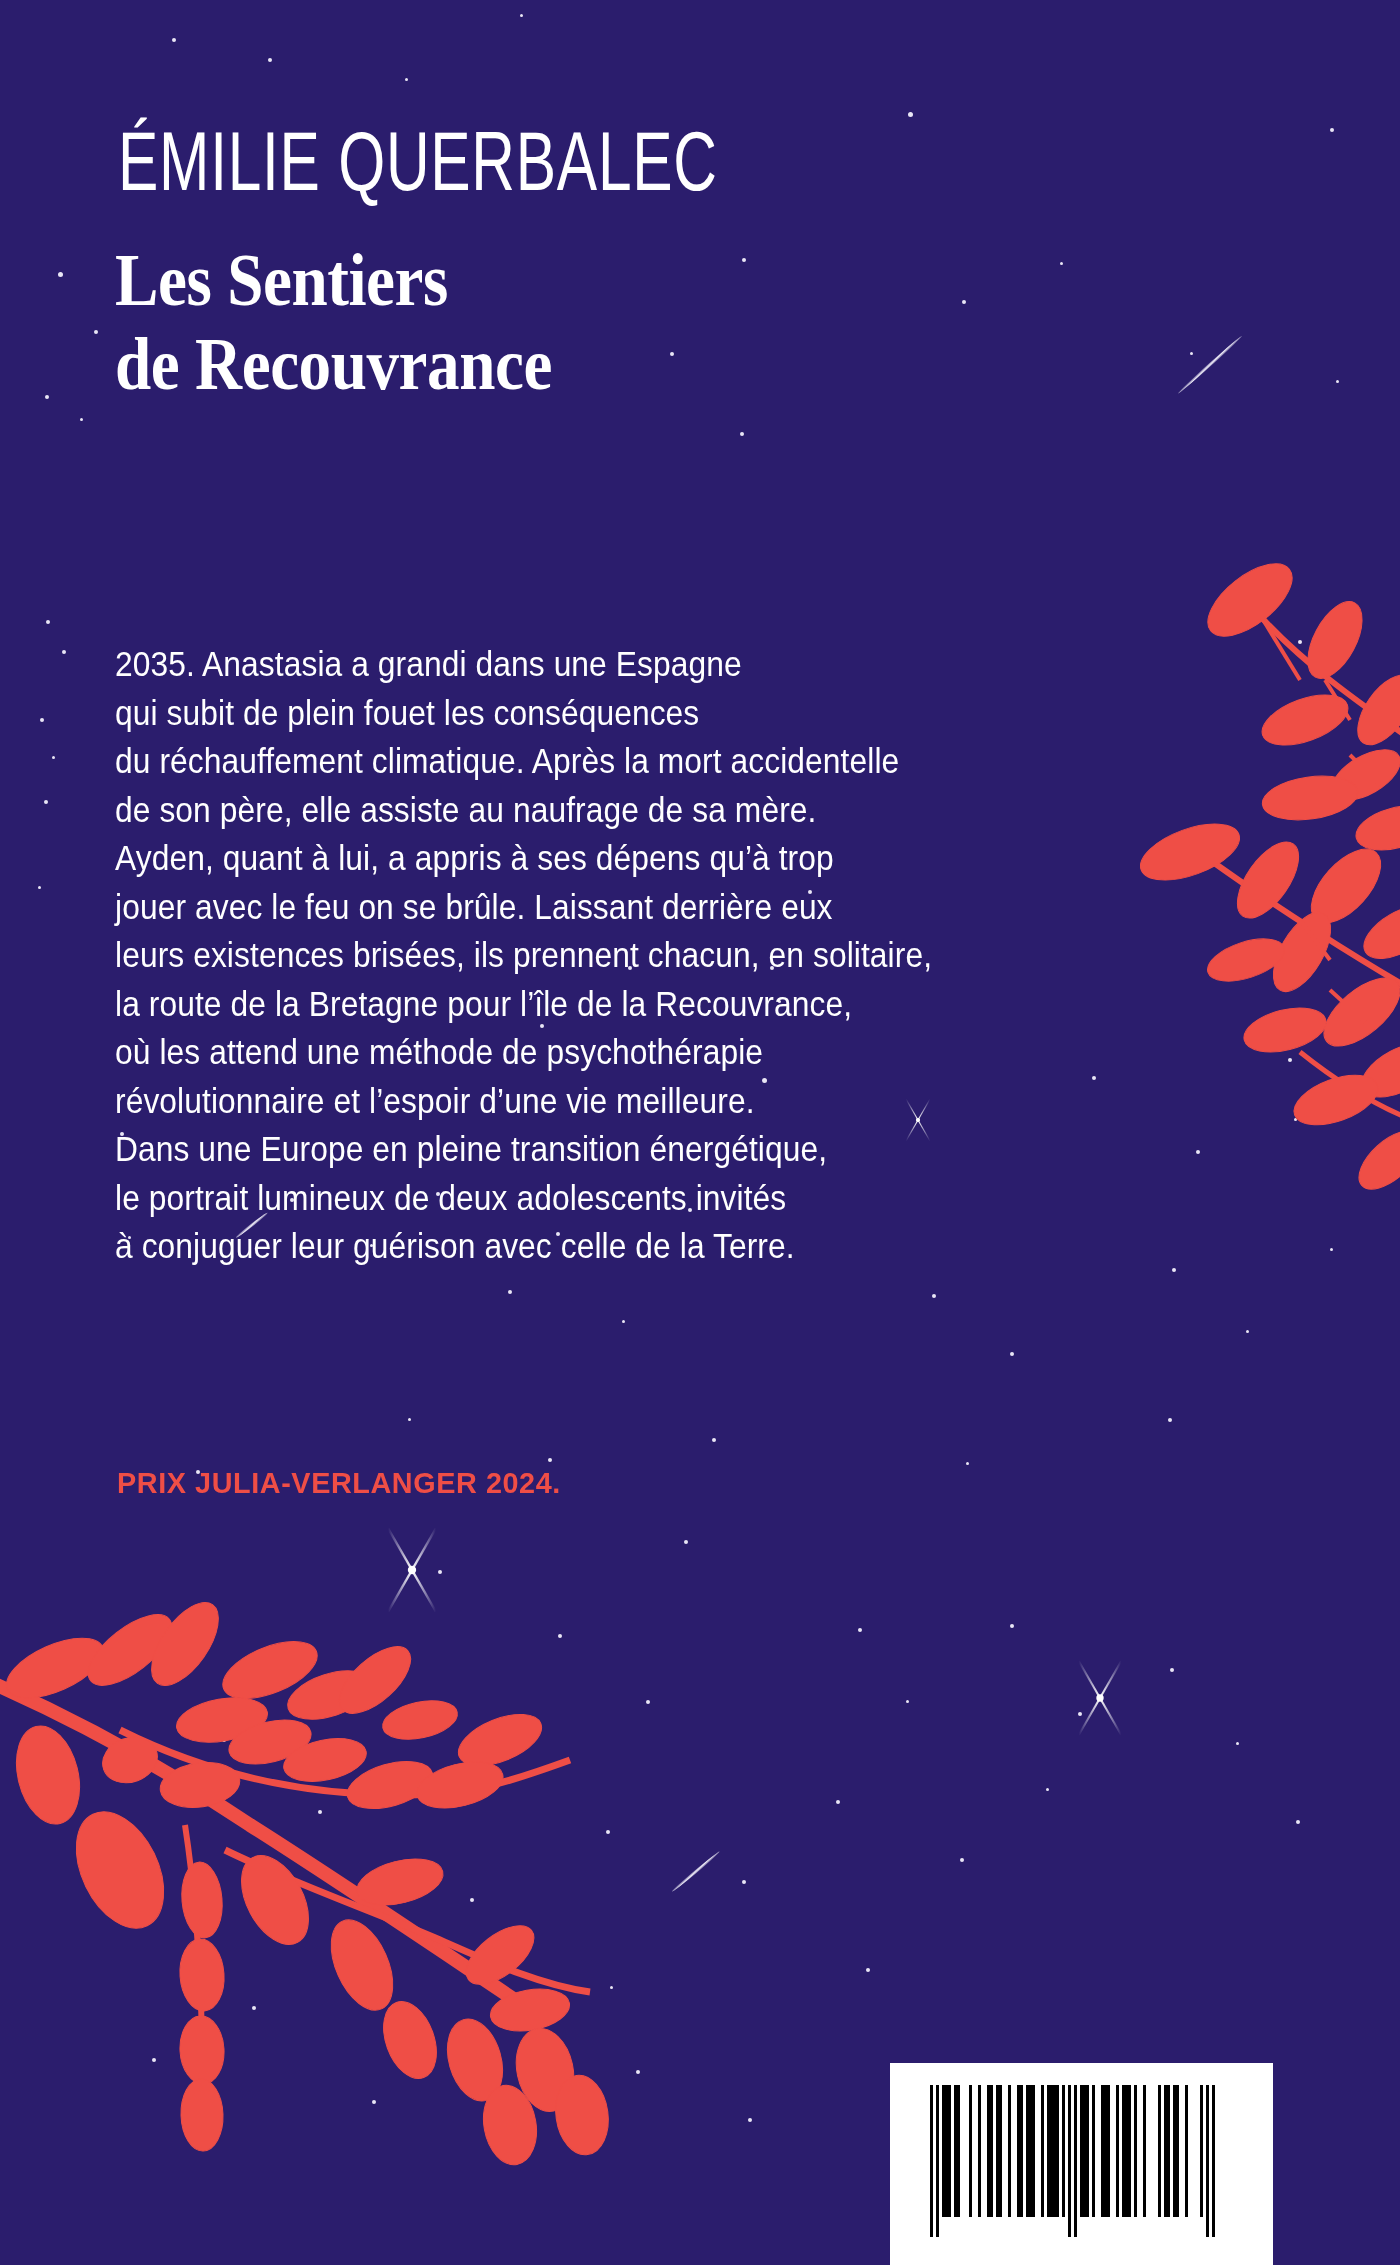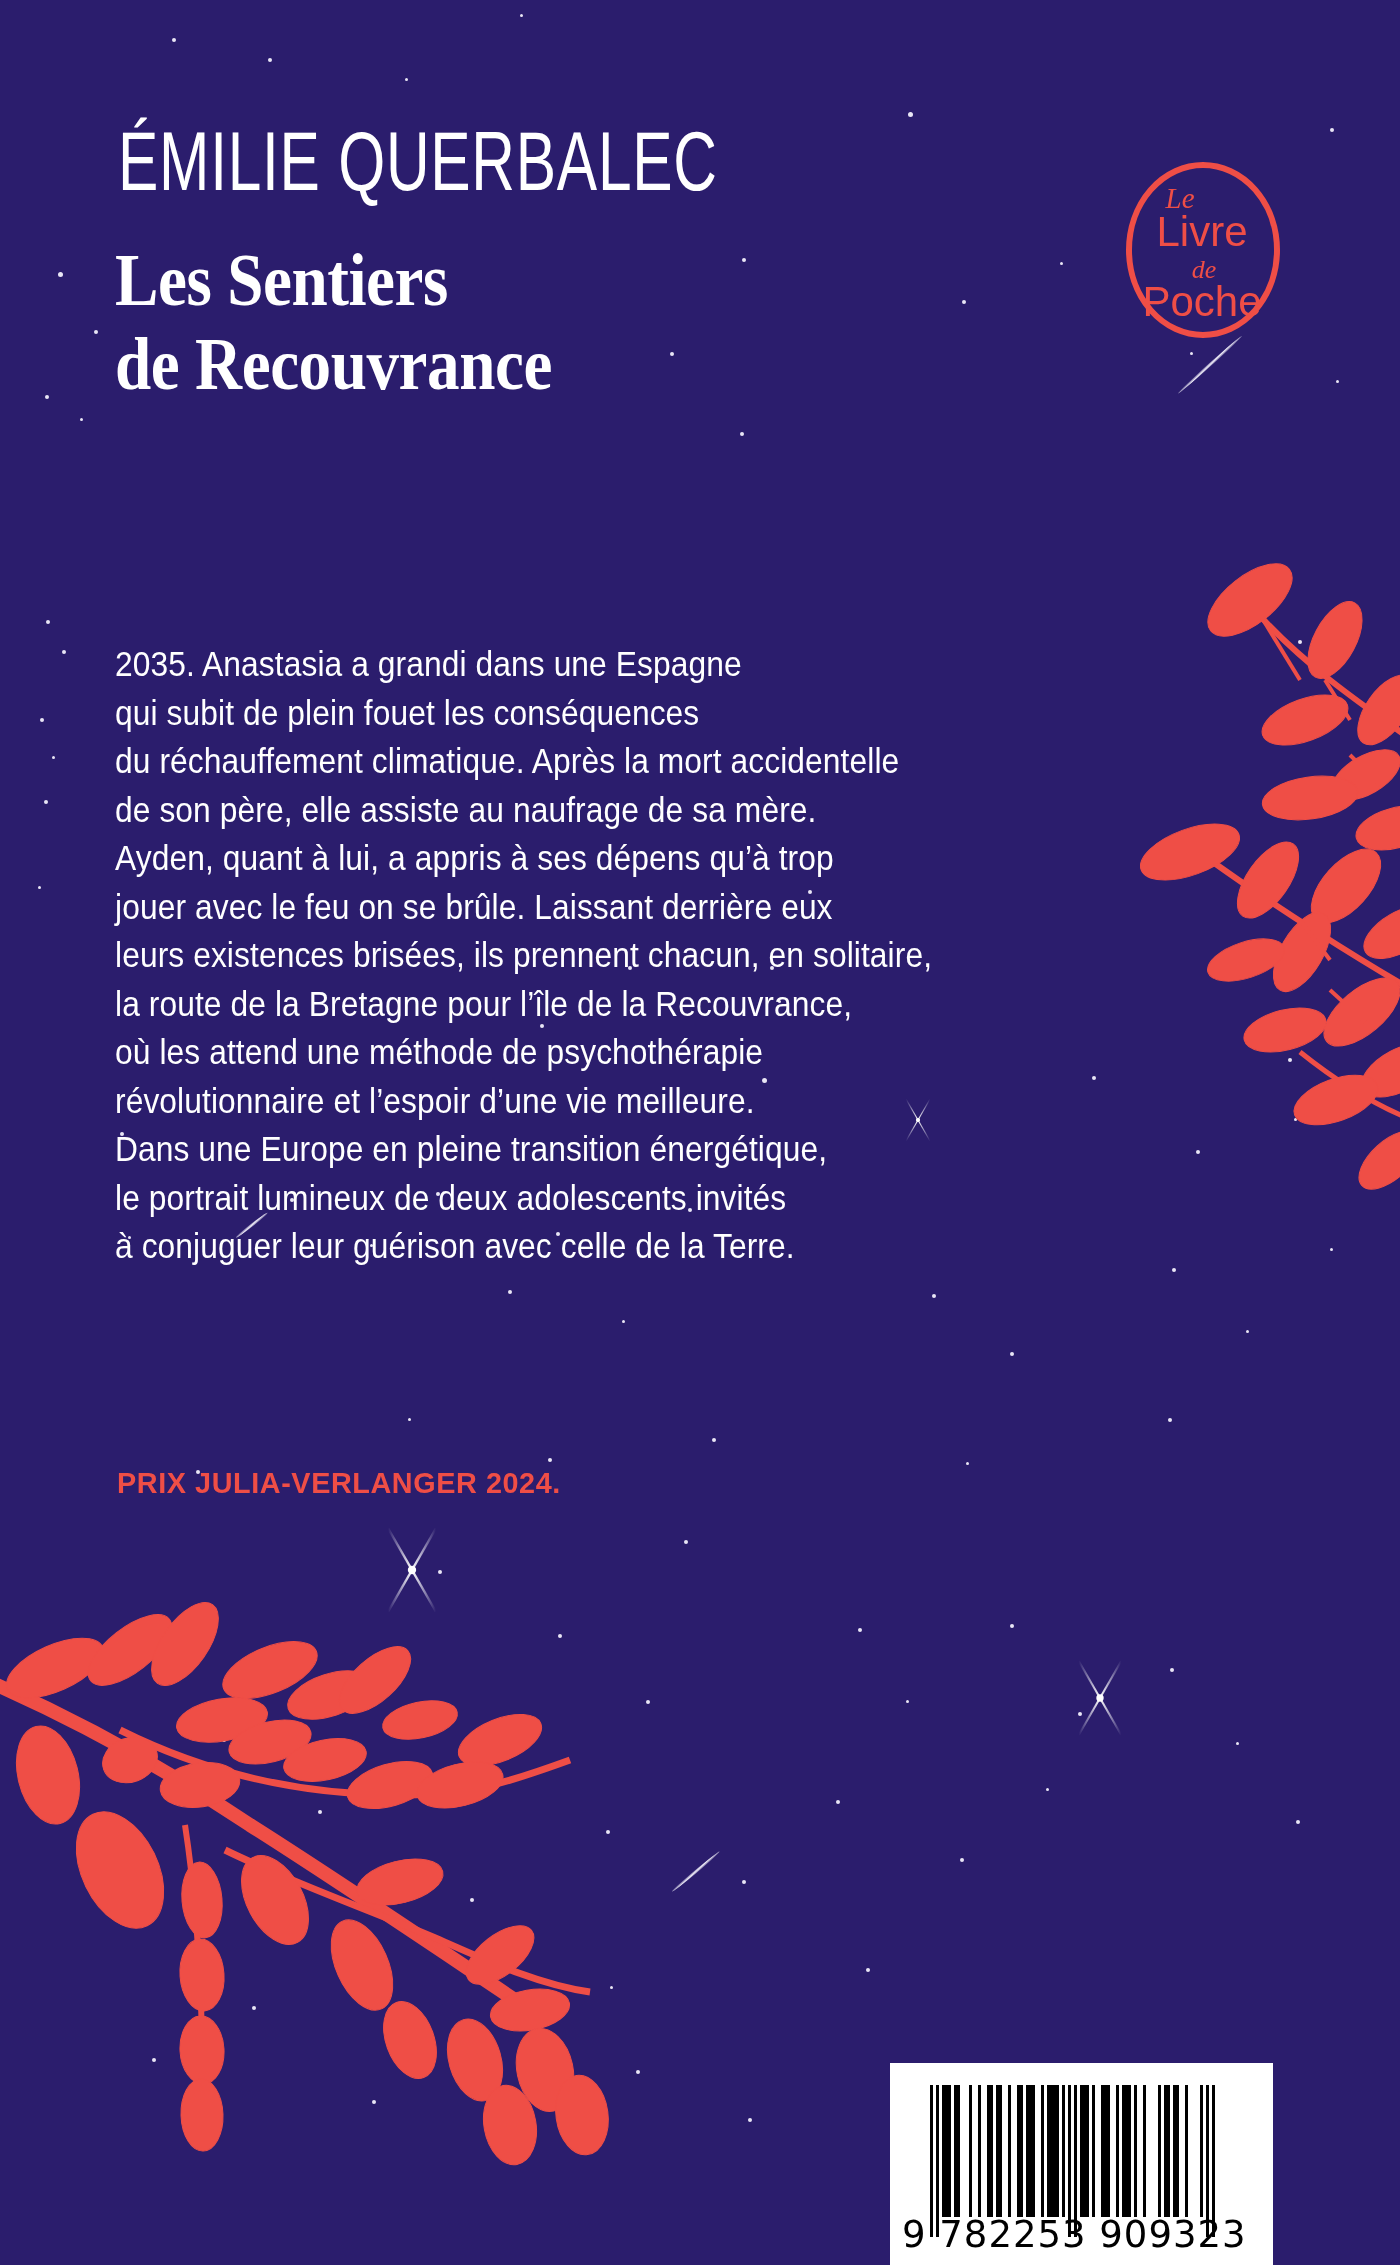--- a/index.html
+++ b/index.html
@@ -333,29 +333,20 @@
         <ellipse cx="505" cy="440" rx="26" ry="42" transform="rotate(-16 505 440)"></ellipse>
         <ellipse cx="575" cy="450" rx="28" ry="42" transform="rotate(-12 575 450)"></ellipse>
         <ellipse cx="540" cy="505" rx="26" ry="40" transform="rotate(-10 540 505)"></ellipse>
         <ellipse cx="612" cy="495" rx="26" ry="40" transform="rotate(-8 612 495)"></ellipse>
       </g>
     </svg>
   </div>
 
   <div id="author">ÉMILIE QUERBALEC</div>
 
-  <div id="logo">
-    <svg viewBox="0 0 170 180" xmlns="http://www.w3.org/2000/svg">
-      <ellipse cx="85" cy="90" rx="74" ry="85" fill="none" stroke="#ef4e46" stroke-width="6"></ellipse>
-      <text x="62" y="48" fill="#ef4e46" font-family="Liberation Serif, serif" font-style="italic" font-size="29" text-anchor="middle">Le</text>
-      <text x="84" y="86" fill="#ef4e46" font-family="Liberation Sans, sans-serif" font-size="42" text-anchor="middle">Livre</text>
-      <text x="86" y="118" fill="#ef4e46" font-family="Liberation Serif, serif" font-style="italic" font-size="26" text-anchor="middle">de</text>
-      <text x="84" y="156" fill="#ef4e46" font-family="Liberation Sans, sans-serif" font-size="42" text-anchor="middle">Poche</text>
-    </svg>
-  </div>
 
   <div id="title">Les Sentiers
 de Recouvrance</div>
 
   <div id="blurb">2035. Anastasia a grandi dans une Espagne
 qui subit de plein fouet les conséquences
 du réchauffement climatique. Après la mort accidentelle
 de son père, elle assiste au naufrage de sa mère.
 Ayden, quant à lui, a appris à ses dépens qu’à trop
 jouer avec le feu on se brûle. Laissant derrière eux
@@ -428,16 +419,15 @@
         <div class="bar" style="width: 6px; height: 132px; background: rgb(0, 0, 0);"></div>
         <div class="bar" style="width: 6px; height: 132px; background: transparent;"></div>
         <div class="bar" style="width: 3px; height: 132px; background: rgb(0, 0, 0);"></div>
         <div class="bar" style="width: 12px; height: 132px; background: transparent;"></div>
         <div class="bar" style="width: 3px; height: 132px; background: rgb(0, 0, 0);"></div>
         <div class="bar" style="width: 3px; height: 132px; background: transparent;"></div>
         <div class="bar" style="width: 3px; height: 152px; background: rgb(0, 0, 0);"></div>
         <div class="bar" style="width: 3px; height: 152px; background: transparent;"></div>
         <div class="bar" style="width: 3px; height: 152px; background: rgb(0, 0, 0);"></div>
       </div>
-    <div class="bc-digits" id="bc-digits">9 782253 909323</div>
   </div>
 
 </div>
 
 </body></html>

